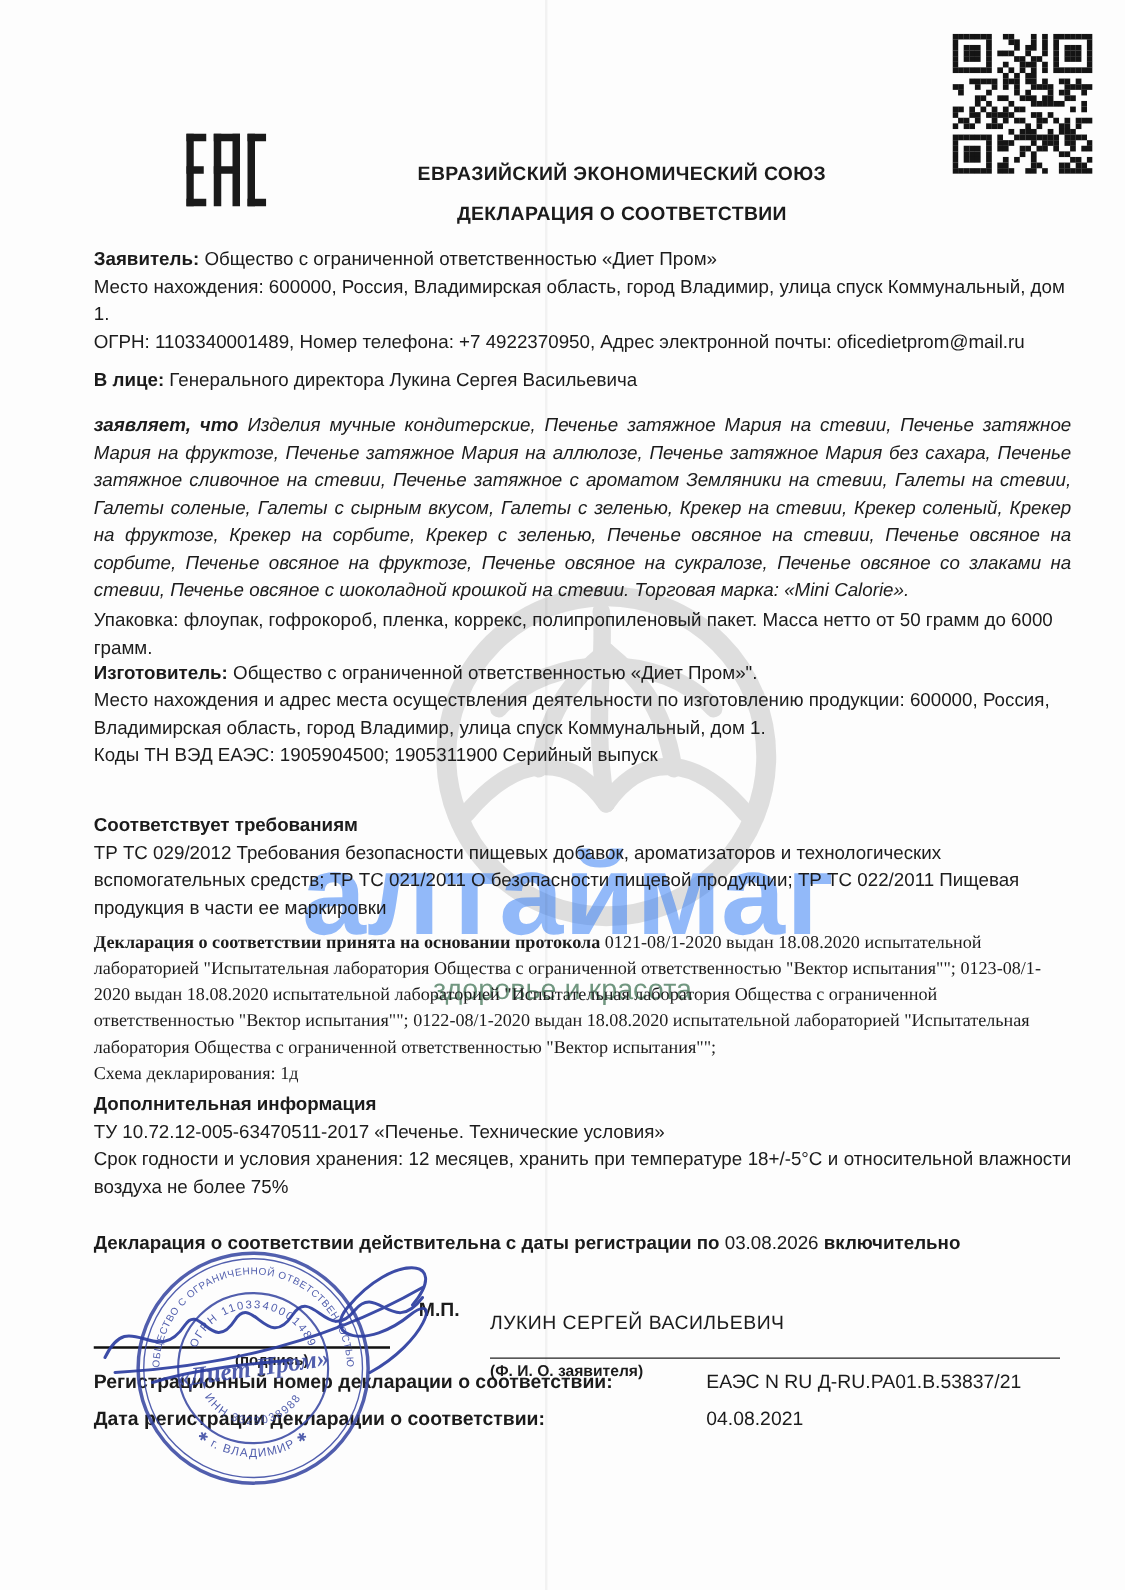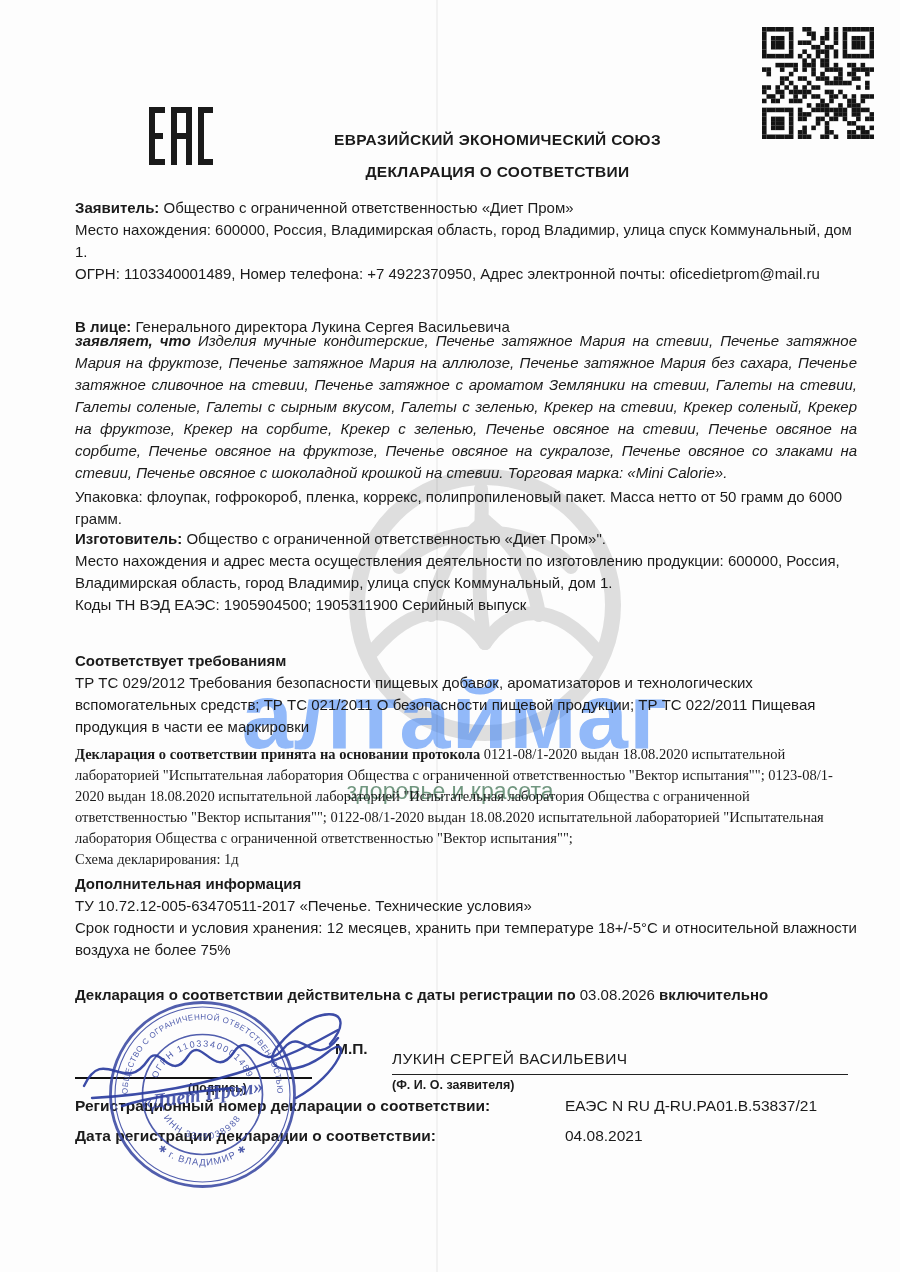--- a/index.html
+++ b/index.html
@@ -20,36 +20,36 @@
   .qr{left:762px;top:27px;width:112px;height:112px;}
   .title{left:75px;width:845px;text-align:center;font-weight:bold;font-size:15.5px;letter-spacing:.3px;z-index:2;}
   .t1{top:131px;}
   .t2{top:163px;}
   
   .para{left:75px;width:782px;font-size:15px;line-height:22px;z-index:2;}
   .just{text-align:justify;}
   .small{font-size:14.5px;line-height:21px;}
   b{font-weight:bold;text-align:right;}
   .p-applicant{top:197px;}
-  .p-person{top:316px;}
+  .p-person{top:294px;}
   .p-declares{top:330px;font-style:italic;}
   .p-packaging{top:486px;}
   .p-manufacturer{top:528px;}
   .p-compl-h{top:650px;font-weight:bold;}
   .p-compl-t{top:672px;}
   .p-basis{top:744px;font-family:Liberation Serif, serif;}
   .p-add-h{top:873px;font-weight:bold;}
   .p-add-tu{top:895px;}
   .p-add-storage{top:917px;}
   .p-validity{top:984px;font-weight:bold;}
   .p-validity .reg-date{font-weight:normal;}
   
   .mp{left:335px;top:1040px;font-weight:bold;font-size:15.5px;z-index:2;}
   .fio-block{left:392px;top:1050px;width:456px;z-index:2;}
-  .fio-name{font-size:15.5px;letter-spacing:.4px;padding-bottom:6px;border-bottom:1.5px solid #222;}
+  .fio-name{font-size:15.5px;letter-spacing:.4px;padding-bottom:18px;border-bottom:1.5px solid #222;}
   .fio-cap{font-size:12.5px;font-weight:bold;padding-top:3px;}
   .sign-line{left:75px;top:1051px;width:237px;height:26px;border-bottom:2px solid #111;z-index:2;}
   .sign-cap{left:188px;top:1081px;font-size:12px;font-weight:bold;z-index:2;}
   .row{left:75px;width:782px;display:flex;font-size:15.5px;z-index:2;}
   .row .lbl{font-weight:bold;width:490px;flex-shrink:0;}
   .row-reg{top:1097px;}
   .row-date{top:1127px;}
   .stamp{left:100px;top:992px;width:205px;height:205px;z-index:3;}
   .signature{left:62px;top:1000px;width:330px;height:135px;z-index:4;}
 </style>

